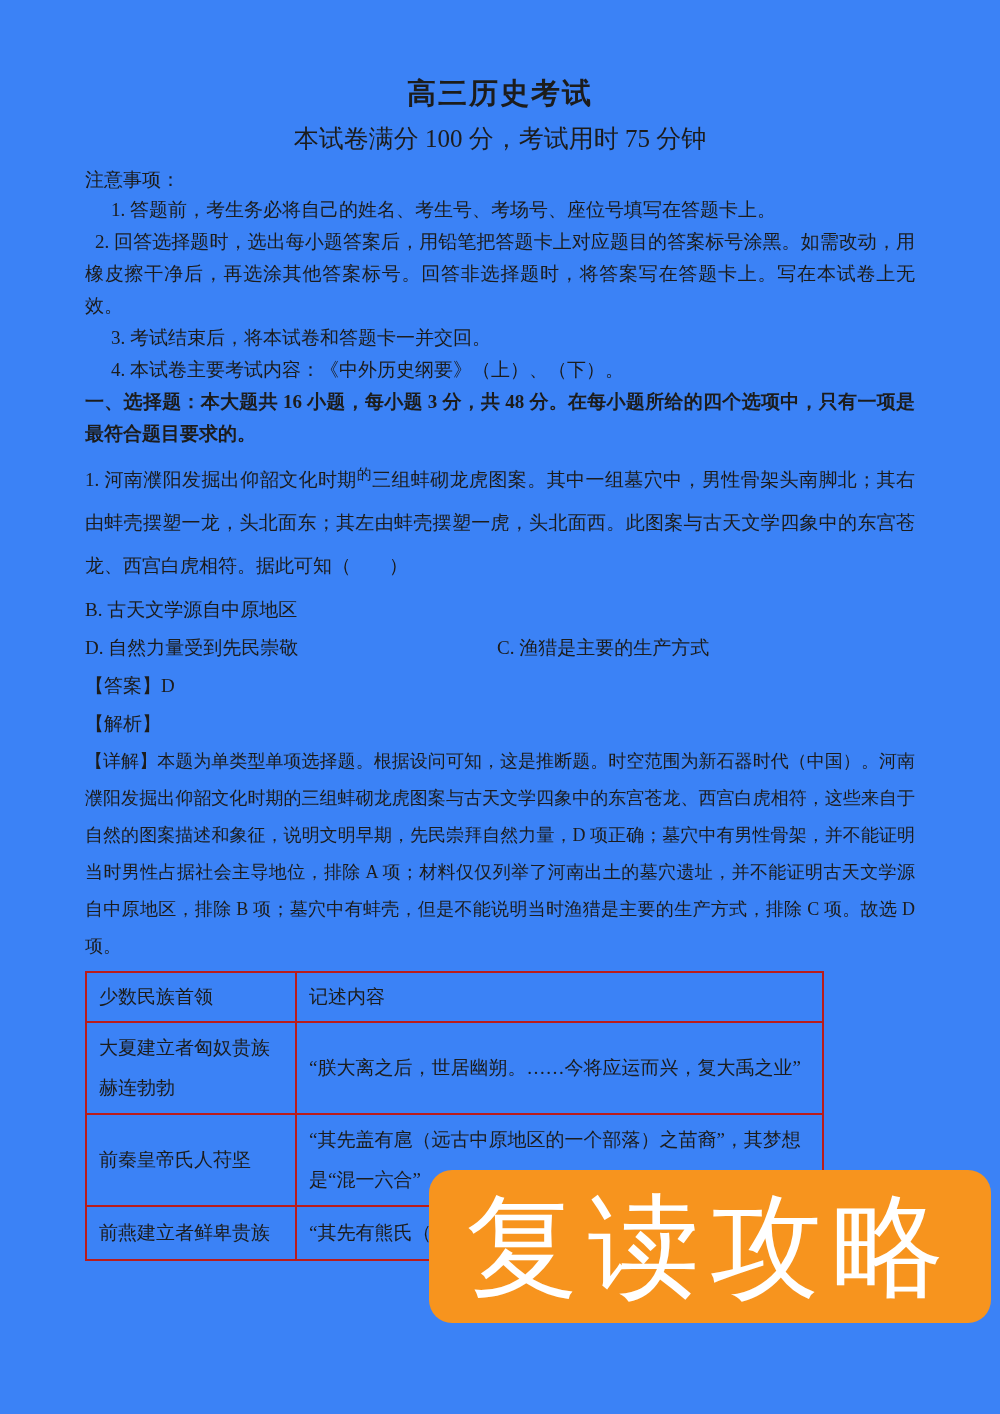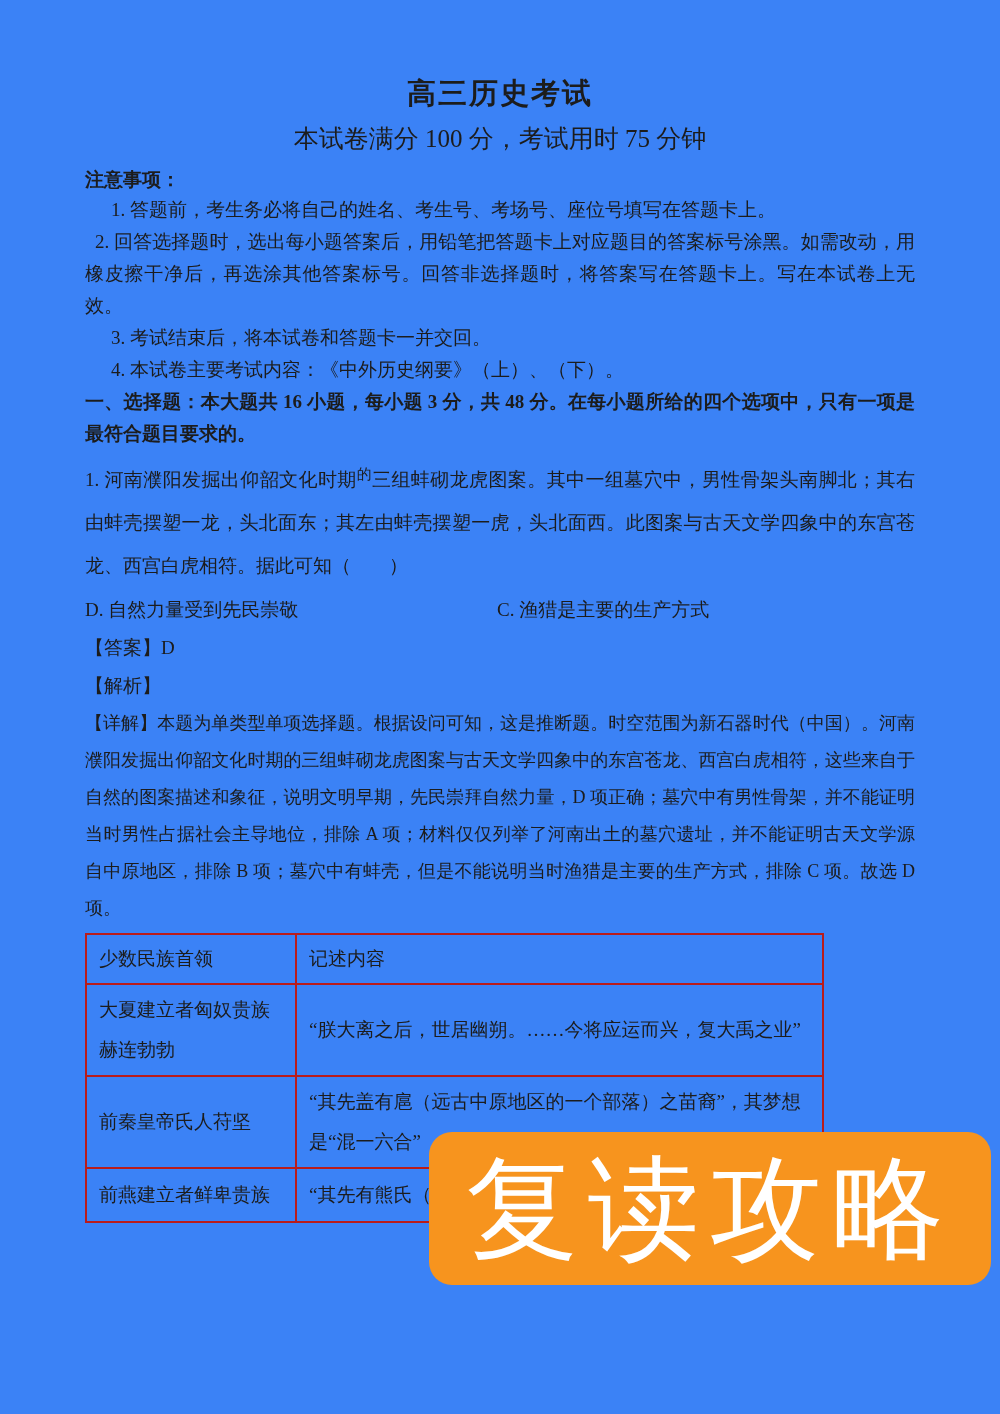--- a/index.html
+++ b/index.html
@@ -28,21 +28,21 @@
     letter-spacing: 2px;
   }
   .doc-subtitle {
     font-size: 25px;
     text-align: center;
     line-height: 26px;
     margin: 0 0 14px 0;
   }
   .notice-head {
     font-size: 19px;
-    font-weight: bold;
+    font-weight: normal;
     line-height: 28px;
   }
   .notice-item {
     font-size: 19px;
     line-height: 32px;
     text-align: justify;
   }
   .indent-lg { text-indent: 26px; }
   .indent-sm { text-indent: 10px; }
   .section-head {
@@ -127,20 +127,21 @@
     <div class="notice-item indent-sm">2. 回答选择题时，选出每小题答案后，用铅笔把答题卡上对应题目的答案标号涂黑。如需改动，用橡皮擦干净后，再选涂其他答案标号。回答非选择题时，将答案写在答题卡上。写在本试卷上无效。</div>
     <div class="notice-item indent-lg">3. 考试结束后，将本试卷和答题卡一并交回。</div>
     <div class="notice-item indent-lg">4. 本试卷主要考试内容：《中外历史纲要》（上）、（下）。</div>
 
     <div class="section-head">一、选择题：本大题共 16 小题，每小题 3 分，共 48 分。在每小题所给的四个选项中，只有一项是最符合题目要求的。</div>
 
     <div class="q1-stem"><span>1. 河南濮阳发掘出仰韶文化时期</span><span class="sup">的</span><span>三组蚌砌龙虎图案。其中一组墓穴中，男性骨架头南脚北；其右由蚌壳摆塑一龙，头北面东；其左由蚌壳摆塑一虎，头北面西。此图案与古天文学四象中的东宫苍龙、西宫白虎相符。据此可知（　　）</span></div>
 
     <div class="options">
       <div class="opt-row">
+        <div class="opt">B. 古天文学源自中原地区</div>
       </div>
       <div class="opt-row">
         <div class="opt">D. 自然力量受到先民崇敬</div>
         <div class="opt">C. 渔猎是主要的生产方式</div>
       </div>
     </div>
 
     <div class="answer-line">【答案】D</div>
     <div class="analysis-line">【解析】</div>
     <div class="detail-par">【详解】本题为单类型单项选择题。根据设问可知，这是推断题。时空范围为新石器时代（中国）。河南濮阳发掘出仰韶文化时期的三组蚌砌龙虎图案与古天文学四象中的东宫苍龙、西宫白虎相符，这些来自于自然的图案描述和象征，说明文明早期，先民崇拜自然力量，D 项正确；墓穴中有男性骨架，并不能证明当时男性占据社会主导地位，排除 A 项；材料仅仅列举了河南出土的墓穴遗址，并不能证明古天文学源自中原地区，排除 B 项；墓穴中有蚌壳，但是不能说明当时渔猎是主要的生产方式，排除 C 项。故选 D 项。</div>

